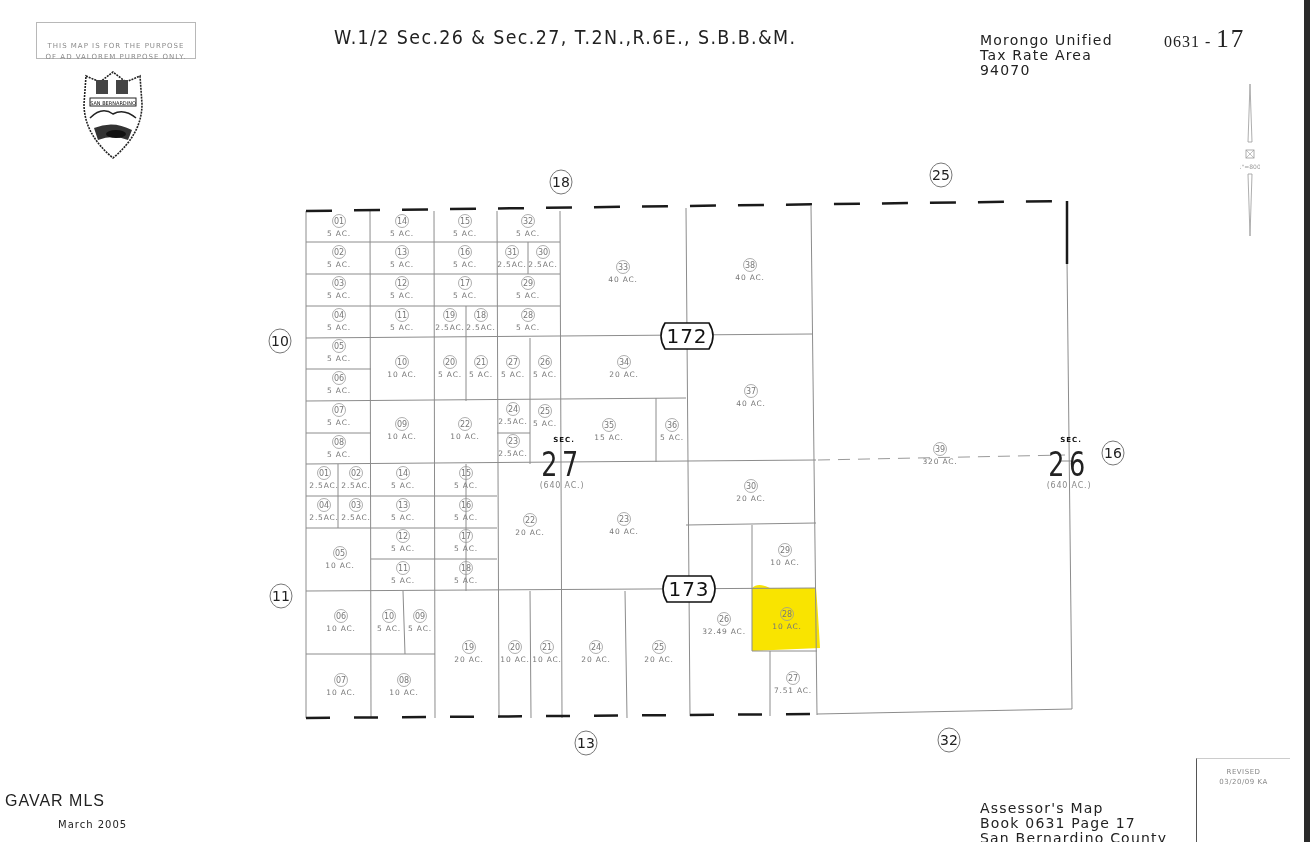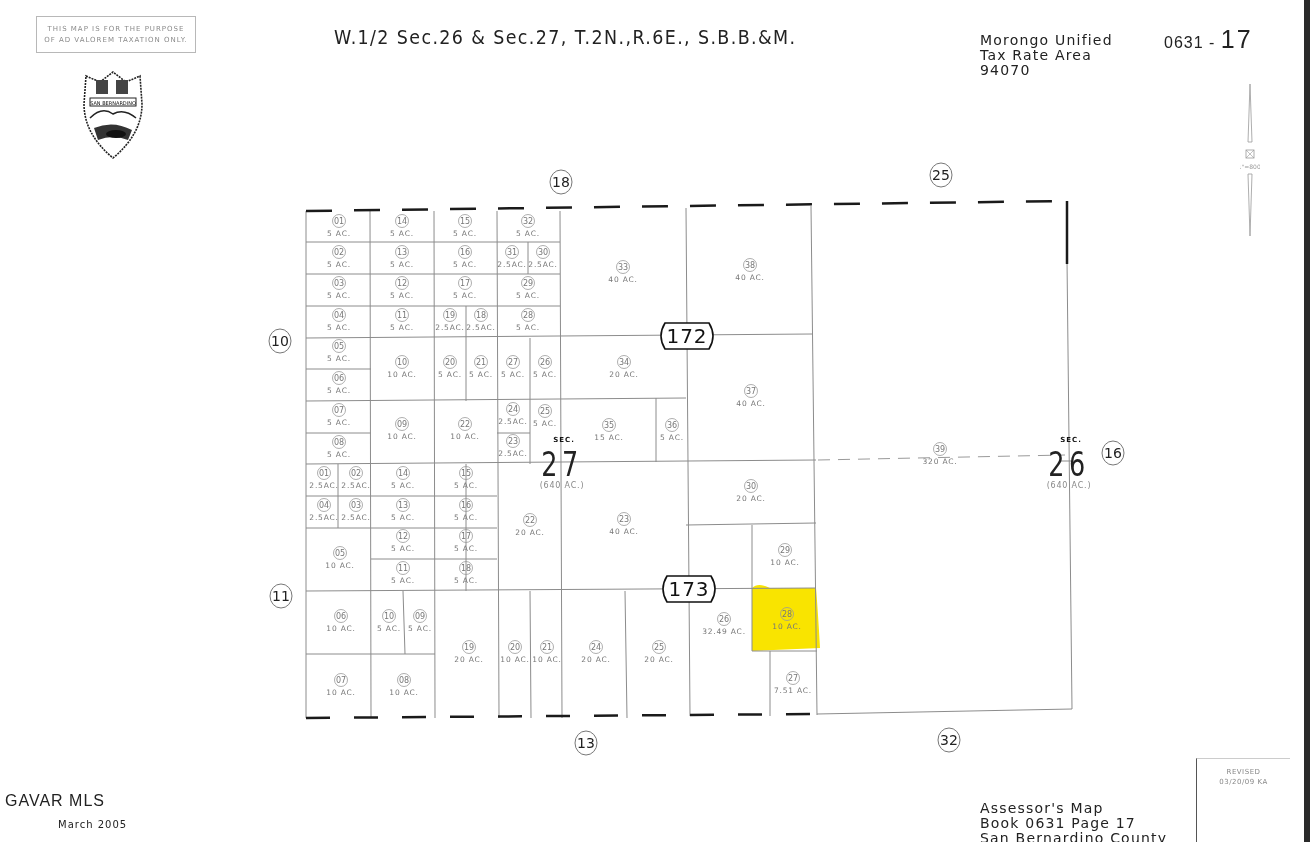--- a/index.html
+++ b/index.html
@@ -1,37 +1,37 @@
 <!DOCTYPE html>
 <html><head>
 <meta charset="utf-8">
 <style>
   html, body { margin: 0; padding: 0; background: #ffffff; }
   body { width: 1310px; height: 842px; position: relative; overflow: hidden; font-family: "DejaVu Sans Mono", monospace; color: #111; }
   .abs { position: absolute; }
-  .disclaimer { left: 36px; top: 16px; width: 160px; height: 37px; border: 1px solid #b8b8b8; font-family: "DejaVu Sans", sans-serif; font-size: 7px; color: #8a8a8a; letter-spacing: 1px; text-align: center; line-height: 11px; padding-top: 7px; box-sizing: border-box; }
+  .disclaimer { left: 36px; top: 22px; width: 160px; height: 37px; border: 1px solid #b8b8b8; font-family: "DejaVu Sans", sans-serif; font-size: 7px; color: #8a8a8a; letter-spacing: 1px; text-align: center; line-height: 11px; padding-top: 18px; box-sizing: border-box; }
   .title { left: 334px; top: 26px; font-family: "DejaVu Sans", sans-serif; font-size: 19px; letter-spacing: 1.5px; color: #222; transform: scaleX(0.92); transform-origin: left; white-space: nowrap; }
   .tra { left: 980px; top: 33px; font-family: "DejaVu Sans", sans-serif; font-size: 14px; line-height: 15px; letter-spacing: 1.2px; color: #222; white-space: pre; }
-  .pagenum { left: 1164px; top: 25px; font-family: Liberation Sans, sans-serif; color: #222; white-space: nowrap; }
+  .pagenum { left: 1164px; top: 25px; font-family: Liberation Serif, serif; color: #222; white-space: nowrap; }
   .pagenum .book { font-size: 16px; letter-spacing: 1px; }
   .pagenum .pg { font-size: 25px; font-weight: 200; letter-spacing: 2px; }
   .footer-right { left: 980px; top: 801px; font-family: "DejaVu Sans", sans-serif; font-size: 14px; line-height: 15px; letter-spacing: 1.2px; color: #222; }
   .footer-right div { white-space: nowrap; }
   .revised-box { left: 1196px; top: 758px; width: 94px; height: 84px; border-left: 1px solid #555; border-top: 1px solid #ccc; font-family: "DejaVu Sans", sans-serif; font-size: 7px; color: #888; text-align: center; line-height: 10px; padding-top: 8px; box-sizing: border-box; letter-spacing: 0.5px; }
   .gavar { left: 5px; top: 792px; font-family: Liberation Sans, sans-serif; font-size: 16px; font-weight: 300; letter-spacing: 1px; color: #222; }
   .date { left: 50px; top: 819px; font-family: "DejaVu Sans", sans-serif; font-size: 10px; letter-spacing: 1px; color: #222; margin-left: 8px; }
   .right-bar { right: 0; top: 0; width: 6px; height: 842px; background: #2a2a2a; }
   svg text { font-family: "DejaVu Sans", sans-serif; }
 </style>
 </head>
 <body>
 
 <div class="abs disclaimer">
   <div>THIS MAP IS FOR THE PURPOSE</div>
-  <div>OF AD VALOREM TAXATION ONLY.</div>
+  <div>OF AD VALOREM PURPOSE ONLY.</div>
 </div>
 
 <svg class="abs" style="left:80px;top:68px" width="66" height="92" viewBox="0 0 66 92">
   <path d="M6 8 L20 14 L33 4 L46 14 L60 8 L62 36 Q62 66 33 90 Q4 66 4 36 Z" fill="#fff" stroke="#222" stroke-width="1.6" stroke-dasharray="2 1"></path>
   <rect x="16" y="12" width="12" height="14" fill="#444"></rect>
   <rect x="36" y="12" width="12" height="14" fill="#444"></rect>
   <rect x="10" y="30" width="46" height="8" fill="#fff" stroke="#222" stroke-width="1"></rect>
   <text x="33" y="36.5" font-size="5" text-anchor="middle" fill="#111">SAN BERNARDINO</text>
   <path d="M10 50 Q22 38 33 46 Q44 40 56 50" fill="none" stroke="#222" stroke-width="1.5"></path>
   <path d="M14 60 Q33 52 52 62 L48 72 Q33 66 18 72 Z" fill="#333"></path>

